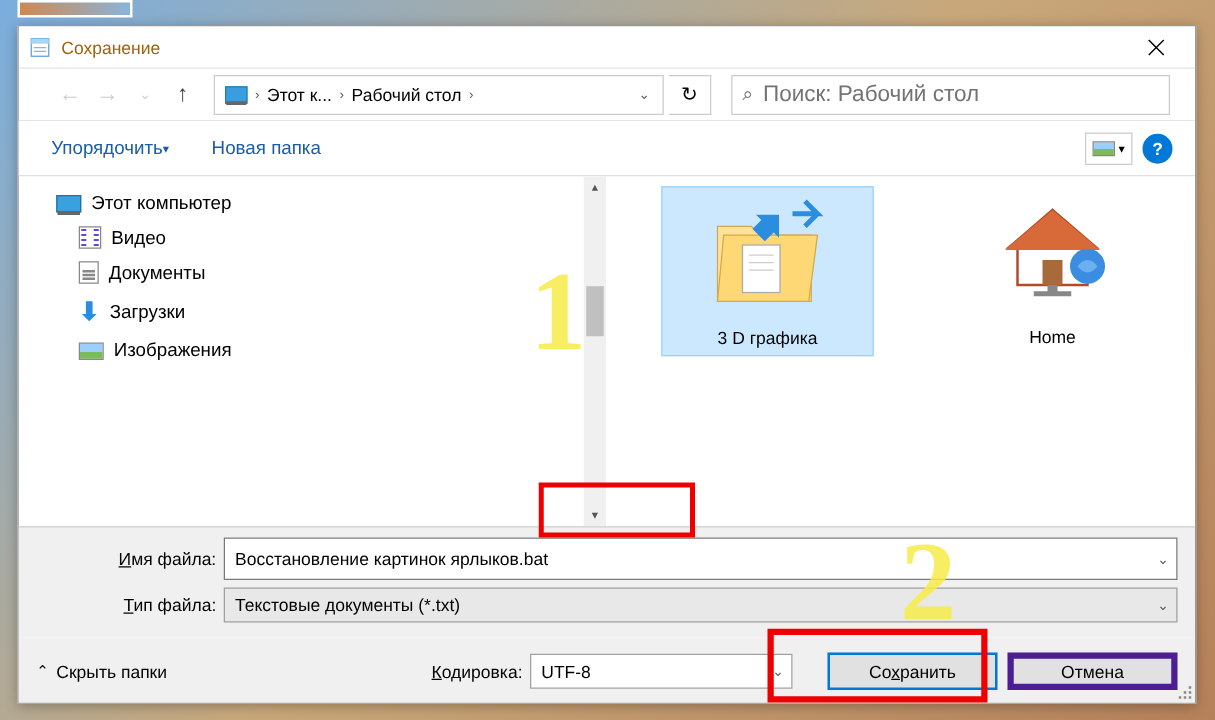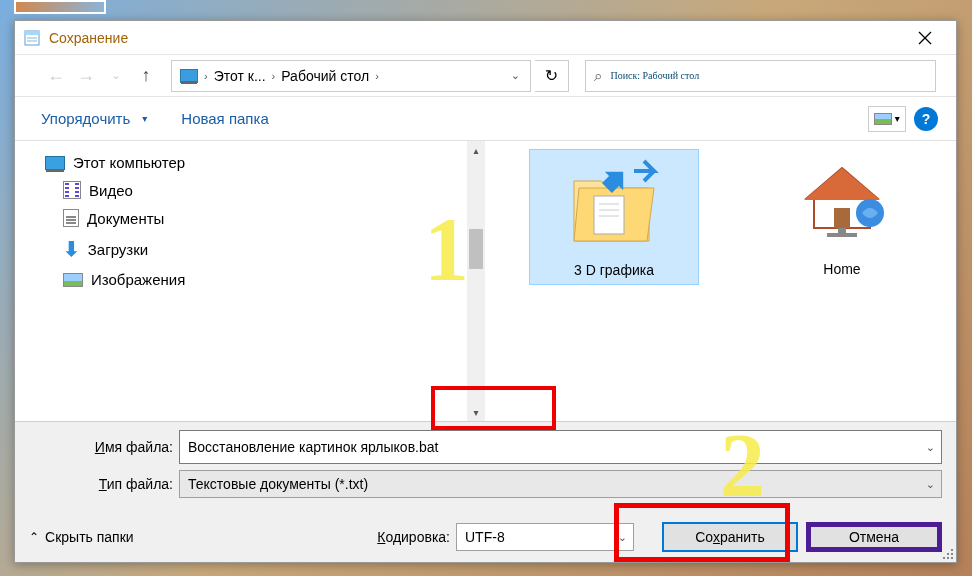--- a/index.html
+++ b/index.html
@@ -14,23 +14,23 @@
 .nav-arrow.disabled { color: #ccc; }
 .breadcrumb-bar { flex: 0 0 360px; height: 32px; border: 1px solid #ccc; display: flex; align-items: center; padding: 0 4px; margin-left: 8px; }
 .bc-icon { width: 18px; height: 14px; background: #3a9de0; margin: 0 4px; border: 1px solid #2a7cb0; position: relative; }
 .bc-icon::after { content:''; position:absolute; left:0; right:0; height:3px; bottom:-2px; background:#666; }
 .bc-sep { color: #555; font-size: 11px; margin: 0 2px; }
 .bc-item { font-size: 14px; color: #000; padding: 0 4px; cursor: pointer; }
 .bc-drop { margin-left: auto; color: #555; font-size: 11px; padding: 0 6px; cursor: pointer; }
 .refresh-btn { width: 34px; height: 32px; border: 1px solid #ccc; border-left: none; display: flex; align-items: center; justify-content: center; cursor: pointer; font-size: 16px; }
 .search-box { flex: 1; height: 32px; border: 1px solid #ccc; margin-left: 12px; display: flex; align-items: center; padding: 0 8px; }
 .search-box .search-icon { color: #666; margin-right: 8px; font-size: 15px; }
-.search-box .placeholder { color: #0c4a6e; font-size: 10px; font-family: Liberation Serif, serif; }
+.search-box .placeholder { color: #737373; font-size: 18px; }
 .toolbar { height: 44px; display: flex; align-items: center; padding: 0 18px; border-bottom: 1px solid #e0e0e0; background: #fff; }
-.tb-btn { font-size: 15px; color: #1a5da8; padding: 6px 8px; cursor: pointer; display: flex; align-items: center; gap: 12px; }
+.tb-btn { font-size: 15px; color: #1a5da8; padding: 6px 8px; cursor: pointer; display: flex; align-items: center; gap: 0; }
 .tb-btn .drop { font-size: 10px; color: #1a5da8; }
 .tb-spacer { flex: 1; }
 .view-btn { width: 38px; height: 26px; border: 1px solid #ccc; display:flex; align-items:center; justify-content:center; margin-right: 8px; cursor:pointer; font-size:10px;}
 .view-btn .pic { width:18px; height:12px; background: linear-gradient(180deg,#9ccfff 50%, #7abb5a 50%); border: 1px solid #888; }
 .help-btn { width: 24px; height: 24px; border-radius: 50%; background: #0078d7; color: #fff; display: flex; align-items: center; justify-content: center; font-size: 14px; font-weight: bold; cursor: pointer; }
 .body-area { flex: 1; display: flex; position: relative; }
 .sidebar { width: 470px; overflow-y: auto; padding: 8px 0 8px 30px; position:relative; }
 .tree-item { display: flex; align-items: center; padding: 5px 0; font-size: 15px; cursor: pointer; gap: 8px; }
 .tree-item.level1 { margin-left: 18px; }
 .sidebar-scroll { position:absolute; right:0; top:0; width:18px; height:100%; background:#f0f0f0; display:flex; flex-direction:column; align-items:center; }
@@ -46,21 +46,21 @@
 .form-label { width: 150px; text-align: right; font-size: 14px; padding-right: 6px; }
 .form-label u { text-decoration: underline; }
 .form-input { flex: 1; height: 28px; border: 1px solid #7a7a7a; background: #fff; padding: 16px 8px; font-size: 14px; display: flex; align-items: center; position: relative; }
 .form-input .drop-caret { position: absolute; right: 6px; font-size: 11px; color: #555; cursor: pointer; }
 .form-select { flex: 1; height: 28px; border: 1px solid #a0a0a0; background: #e8e8e8; padding: 0 8px; font-size: 14px; display: flex; align-items: center; position: relative; }
 .form-select .drop-caret { position: absolute; right: 6px; font-size: 11px; color: #555; }
 .footer { display: flex; align-items: center; padding: 12px 14px 10px 14px; background: #f0f0f0; position:relative; }
 .hide-folders { display: flex; align-items: center; gap: 6px; font-size: 14px; cursor: pointer; }
 .footer-spacer { flex: 1; }
 .enc-label { font-size: 14px; margin-right: 6px; }
-.enc-select { width: 178px; height: 28px; border: 1px solid #a0a0a0; background: #fff; padding: 0 8px; font-size: 14px; display: flex; align-items: center; position: relative; margin-right: 20px; }
+.enc-select { width: 210px; height: 28px; border: 1px solid #a0a0a0; background: #fff; padding: 0 8px; font-size: 14px; display: flex; align-items: center; position: relative; margin-right: 20px; }
 .enc-select .drop-caret { position: absolute; right: 6px; font-size: 11px; color: #555; }
 .btn { width: 136px; height: 30px; border: 5px solid #4c1d95; background: #e1e1e1; font-size: 14px; display: flex; align-items: center; justify-content: center; cursor: pointer; margin-left: 8px; }
 .btn.primary { border: 2px solid #0078d7; }
 .resizer { position:absolute; right:3px; bottom:3px; width:12px; height:12px; }
 .resizer span { position:absolute; width:2px; height:2px; background:#888; }
 
 
 .anno-red1 { position: absolute; border: 4px solid #e00; width: 125px; height: 44px; left: 431px; top: 386px; pointer-events: none; z-index: 50; }
 .anno-red2 { position: absolute; border: 5px solid #e00; width: 176px; height: 59px; left: 614px; top: 503px; pointer-events: none; z-index: 50; }
 .anno-yellow { position:absolute; color:#f7ec4a; font-size:90px; font-weight:bold; font-family: "Comic Sans MS", cursive; pointer-events:none; z-index:5; opacity:0.85;}

